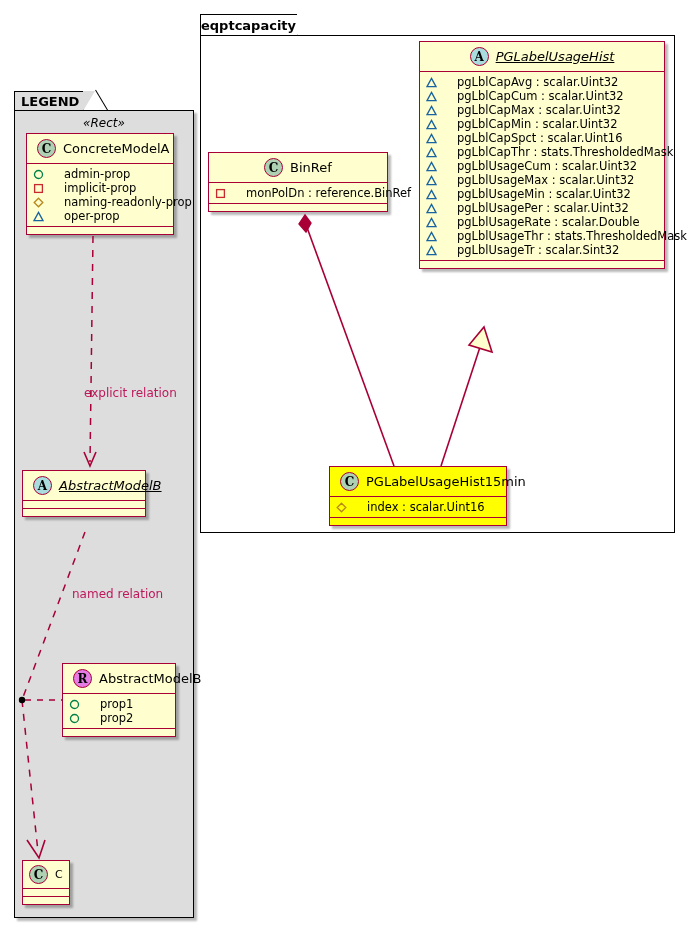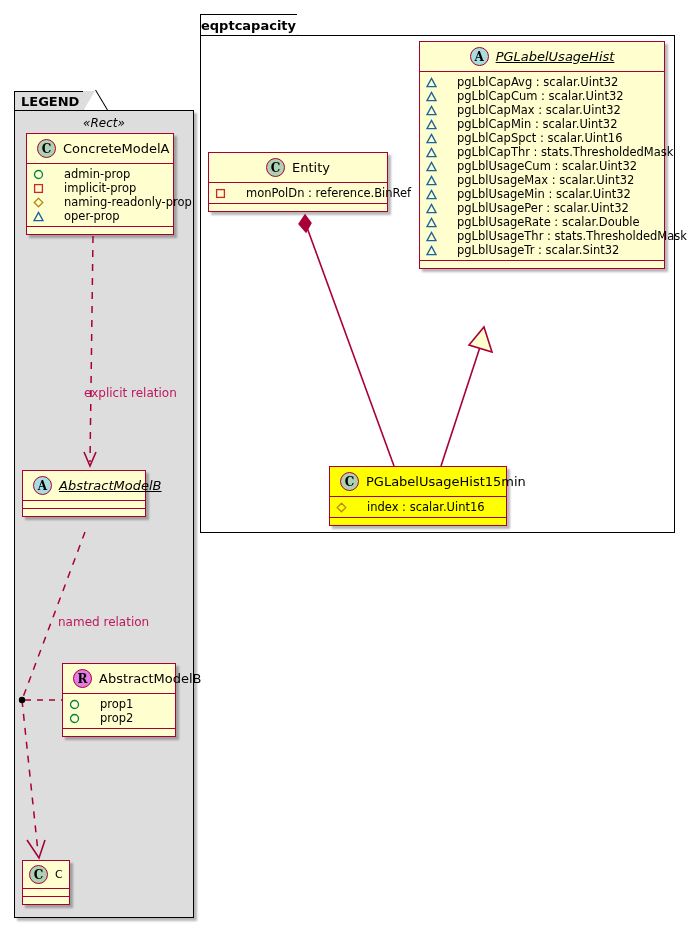--- a/index.html
+++ b/index.html
@@ -251,26 +251,26 @@
 <div class="uml-box" style="left:22px; top:860px; width:48px;">
   <div class="uml-title" style="justify-content:flex-start; padding:4px 6px;">
     <span class="badge badge-C">C</span>
     <span class="name" style="font-size:11px;">C</span>
   </div>
   <div class="uml-attrs empty"></div>
   <div class="uml-methods"></div>
 </div>
 
 <div class="edge-label" style="left:84px; top:386px;">explicit relation</div>
-<div class="edge-label" style="left:58px; top:587px;margin-top:28px;">named relation</div>
+<div class="edge-label" style="left:72px; top:587px;">named relation</div>
 
 <div class="uml-box" style="left:208px; top:152px; width:180px;">
   <div class="uml-title">
     <span class="badge badge-C">C</span>
-    <span class="name">Entity</span>
+    <span class="name">BinRef</span>
   </div>
   <div class="uml-attrs">
     <div class="attr-row">
       <svg class="pic" viewBox="0 0 11 11">
         <rect x="1.6" y="1.6" width="7.8" height="7.8" fill="none" stroke="#C82930" stroke-width="1.3"></rect>
       </svg>
       <span>monPolDn : reference.BinRef</span>
     </div>
   </div>
   <div class="uml-methods"></div>

